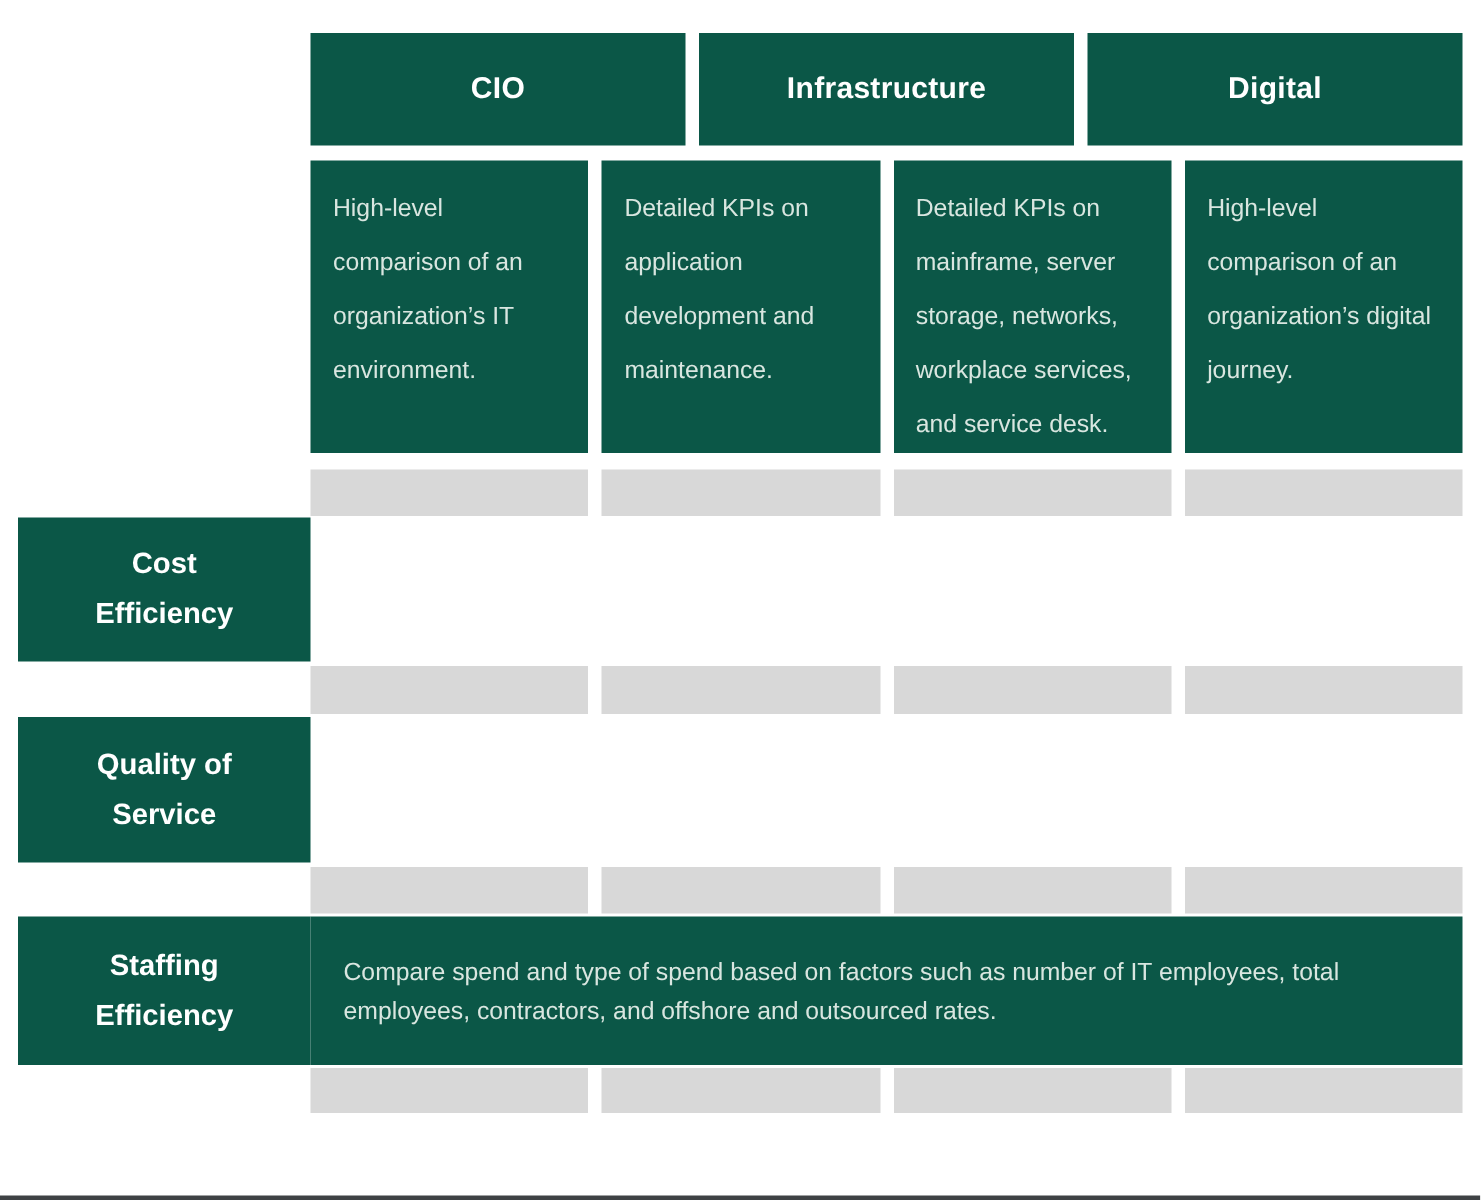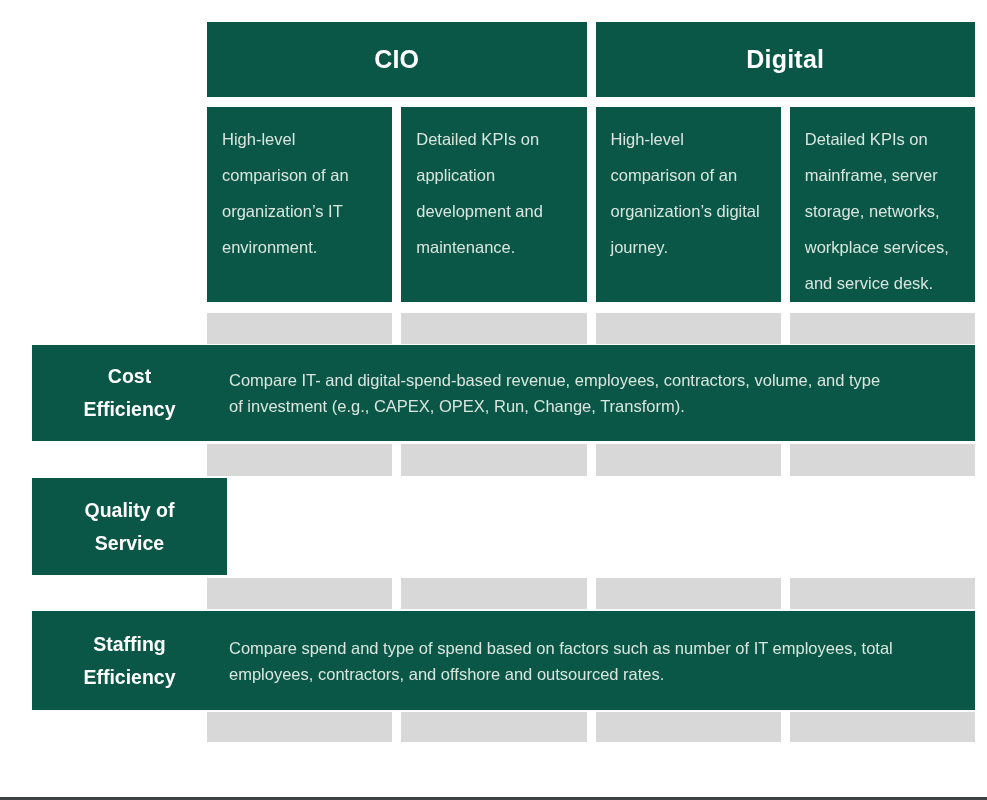--- a/index.html
+++ b/index.html
@@ -15,36 +15,36 @@
     position:relative;width:987px;height:800px;background:#fff;
     font-family:"Liberation Sans",sans-serif;overflow:hidden;
   }
   
   .cols{position:absolute;left:207px;width:768px;display:flex;gap:9px;}
   .cols>div{flex:1;box-sizing:border-box;}
   .green{background:var(--green);}
   
   .hdr-row{top:22px;height:75px;}
   .hdr{display:flex;align-items:center;justify-content:center;
-       color:var(--header_text);font-weight:bold;font-size:25px;letter-spacing:.2px;}
+       color:var(--header_text);font-weight:bold;font-size:20px;letter-spacing:.2px;}
   
   .desc-row{top:107px;height:195px;}
   .cdesc{color:var(--body_text);font-size:16.5px;line-height:36px;padding:14px 12px 0 15px;}
   .cdesc p{margin:0;}
   
   .strip-row .strip{background:var(--gray);}
   .strip-1{top:313px;height:31px;}
   .strip-2{top:444px;height:32px;}
   .strip-3{top:578px;height:31px;}
   .strip-4{top:712px;height:30px;}
   
   .rowlabel{
     position:absolute;left:12px;width:195px;background:var(--green);
     color:var(--header_text);font-weight:bold;font-size:19.5px;
-    display:flex;align-items:center;justify-content:center;text-align:center;margin-left:20px;
+    display:flex;align-items:center;justify-content:center;text-align:center;
   }
   .rowlabel span{max-width:130px;line-height:33px;}
   
   .rowbar{
     position:absolute;left:207px;width:768px;background:var(--green);
     display:flex;align-items:center;box-sizing:border-box;padding:0 30px 0 22px;
     color:var(--body_text);font-size:16.5px;line-height:26px;
   }
   .rowbar p{margin:0;max-width:665px;}
   .row-1{top:345px;height:96px;}
@@ -63,36 +63,39 @@
 </head>
 <body>
 
 <div class="page">
 
   <div class="cols hdr-row">
     <div class="green hdr">
       <span>CIO</span>
     </div>
     <div class="green hdr">
+      <span>Infrastructure</span>
+    </div>
+    <div class="green hdr">
       <span>Digital</span>
     </div>
   </div>
 
   <div class="cols desc-row">
     <div class="green cdesc">
       <p>High-level comparison of an organization’s IT environment.</p>
     </div>
     <div class="green cdesc">
       <p>Detailed KPIs on application development and maintenance.</p>
     </div>
     <div class="green cdesc">
-      <p>High-level comparison of an organization’s digital journey.</p>
+      <p>Detailed KPIs on mainframe, server storage, networks, workplace services, and service desk.</p>
     </div>
     <div class="green cdesc">
-      <p>Detailed KPIs on mainframe, server storage, networks, workplace services, and service desk.</p>
+      <p>High-level comparison of an organization’s digital journey.</p>
     </div>
   </div>
 
   <div class="cols strip-row strip-1">
     <div class="strip"></div>
     <div class="strip"></div>
     <div class="strip"></div>
     <div class="strip"></div>
   </div>
   <div class="cols strip-row strip-2">
@@ -117,22 +120,19 @@
   <div class="rowlabel row-1">
     <span>Cost Efficiency</span>
   </div>
   <div class="rowlabel row-3">
     <span>Staffing Efficiency</span>
   </div>
   <div class="rowlabel row-2">
     <span>Quality of Service</span>
   </div>
 
-  <div class="rowbar row-1">
-    <p>Compare IT- and digital-spend-based revenue, employees, contractors, volume, and type of investment (e.g., CAPEX, OPEX, Run, Change, Transform).</p>
-  </div>
   <div class="rowbar row-3">
     <p>Compare spend and type of spend based on factors such as number of IT employees, total employees, contractors, and offshore and outsourced rates.</p>
   </div>
 
   <div class="bottom-line"></div>
 
 </div>
 
 </body></html>

